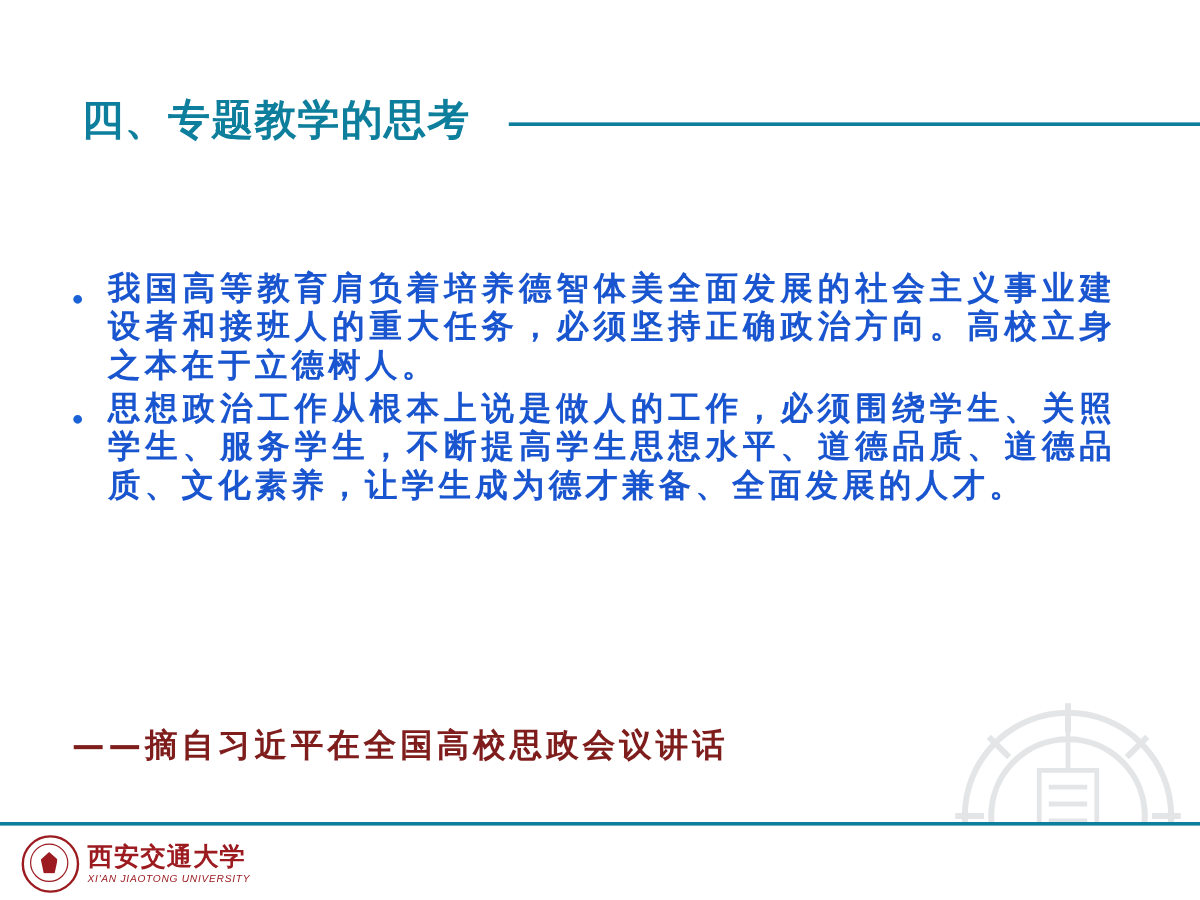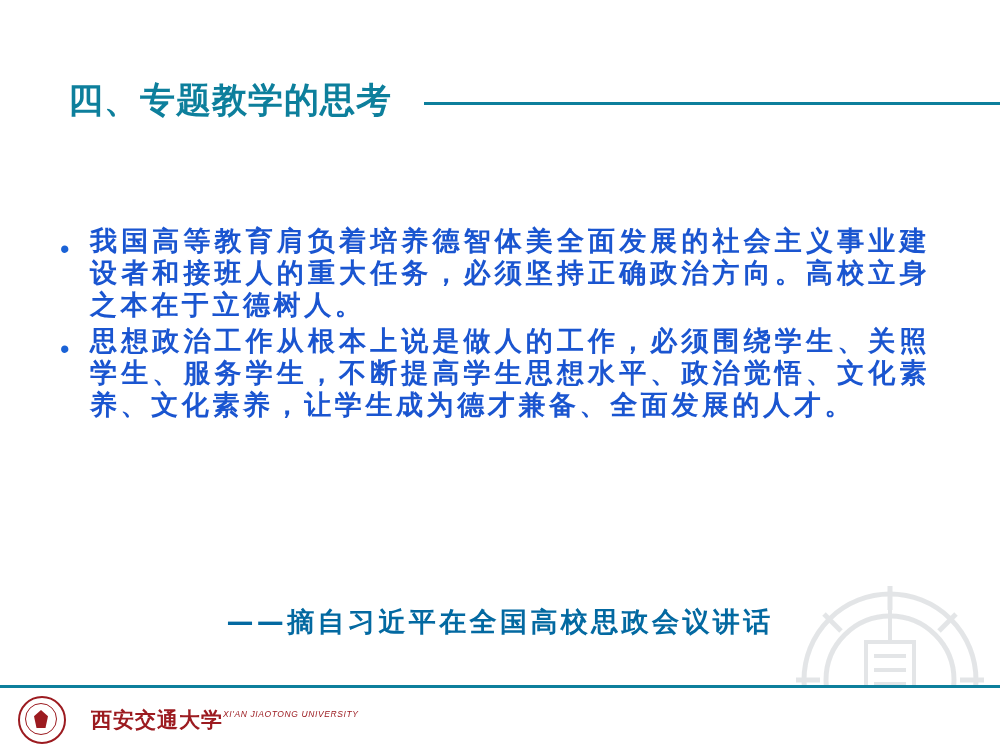--- a/index.html
+++ b/index.html
@@ -80,22 +80,22 @@
     text-justify: inter-ideograph;
     font-family: "DejaVu Sans", "Liberation Sans", sans-serif;
   }
 
   
   .attribution {
     position: absolute;
     left: 60px;
     top: 600px;
     width: 880px;
-    text-align: center;
-    color: #0369a1;
+    text-align: left;
+    color: #7f1d1d;
     font-size: 27px;
     font-weight: bold;
     letter-spacing: 3.4px;
     line-height: 44px;
     font-family: "DejaVu Sans", "Liberation Sans", sans-serif;
   }
 
   
   .gear-watermark {
     position: absolute;
@@ -152,23 +152,23 @@
   }
   .logo-seal:after {
     content: "";
     position: absolute;
     left: 14px; top: 12px;
     width: 14px; height: 18px;
     background: #9c1b20;
     clip-path: polygon(50% 0%, 100% 35%, 82% 100%, 18% 100%, 0% 35%);
   }
   .logo-text {
-    margin-left: 25px;
-    display: flex;
-    flex-direction: row;
+    margin-left: 7px;
+    display: flex;
+    flex-direction: column;
     justify-content: center;
   }
   .logo-cn {
     color: #9c1b20;
     font-size: 21px;
     font-weight: bold;
     letter-spacing: 1px;
     line-height: 24px;
     font-family: "DejaVu Serif", "Liberation Serif", serif;
   }
@@ -193,21 +193,21 @@
 
   <div class="body-block">
 
     <div class="bullet">
       <div class="bullet-dot">•</div>
       <div class="bullet-text">我国高等教育肩负着培养德智体美全面发展的社会主义事业建设者和接班人的重大任务，必须坚持正确政治方向。高校立身之本在于立德树人。</div>
     </div>
 
     <div class="bullet">
       <div class="bullet-dot">•</div>
-      <div class="bullet-text">思想政治工作从根本上说是做人的工作，必须围绕学生、关照学生、服务学生，不断提高学生思想水平、政治觉悟、文化素养、文化素养，让学生成为德才兼备、全面发展的人才。</div>
+      <div class="bullet-text">思想政治工作从根本上说是做人的工作，必须围绕学生、关照学生、服务学生，不断提高学生思想水平、道德品质、道德品质、文化素养，让学生成为德才兼备、全面发展的人才。</div>
     </div>
 
   </div>
 
   <div class="attribution">——摘自习近平在全国高校思政会议讲话</div>
 
   <div class="gear-watermark">
     <svg width="220" height="200" viewBox="0 0 220 200" xmlns="http://www.w3.org/2000/svg">
       <g fill="none" stroke="#c9cdd0" stroke-width="5">
         <circle cx="120" cy="130" r="86"></circle>

